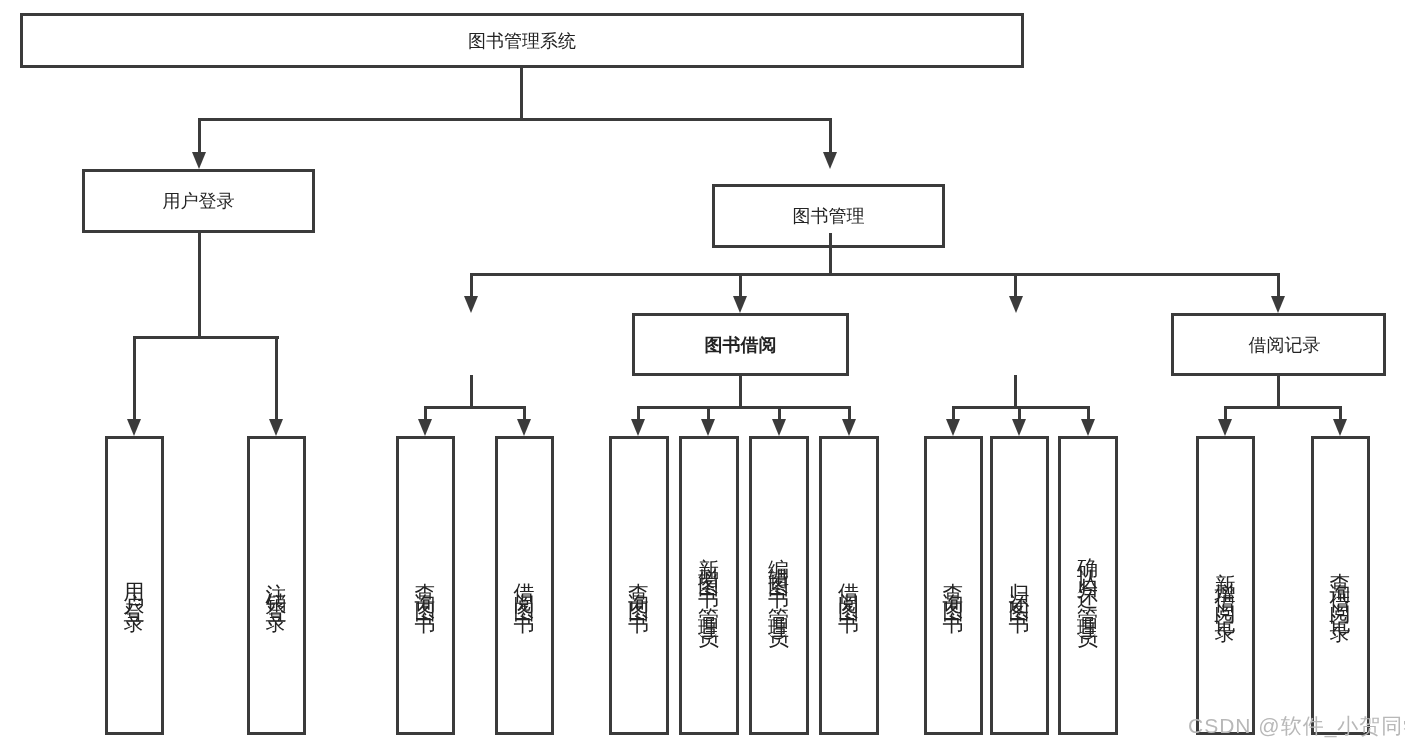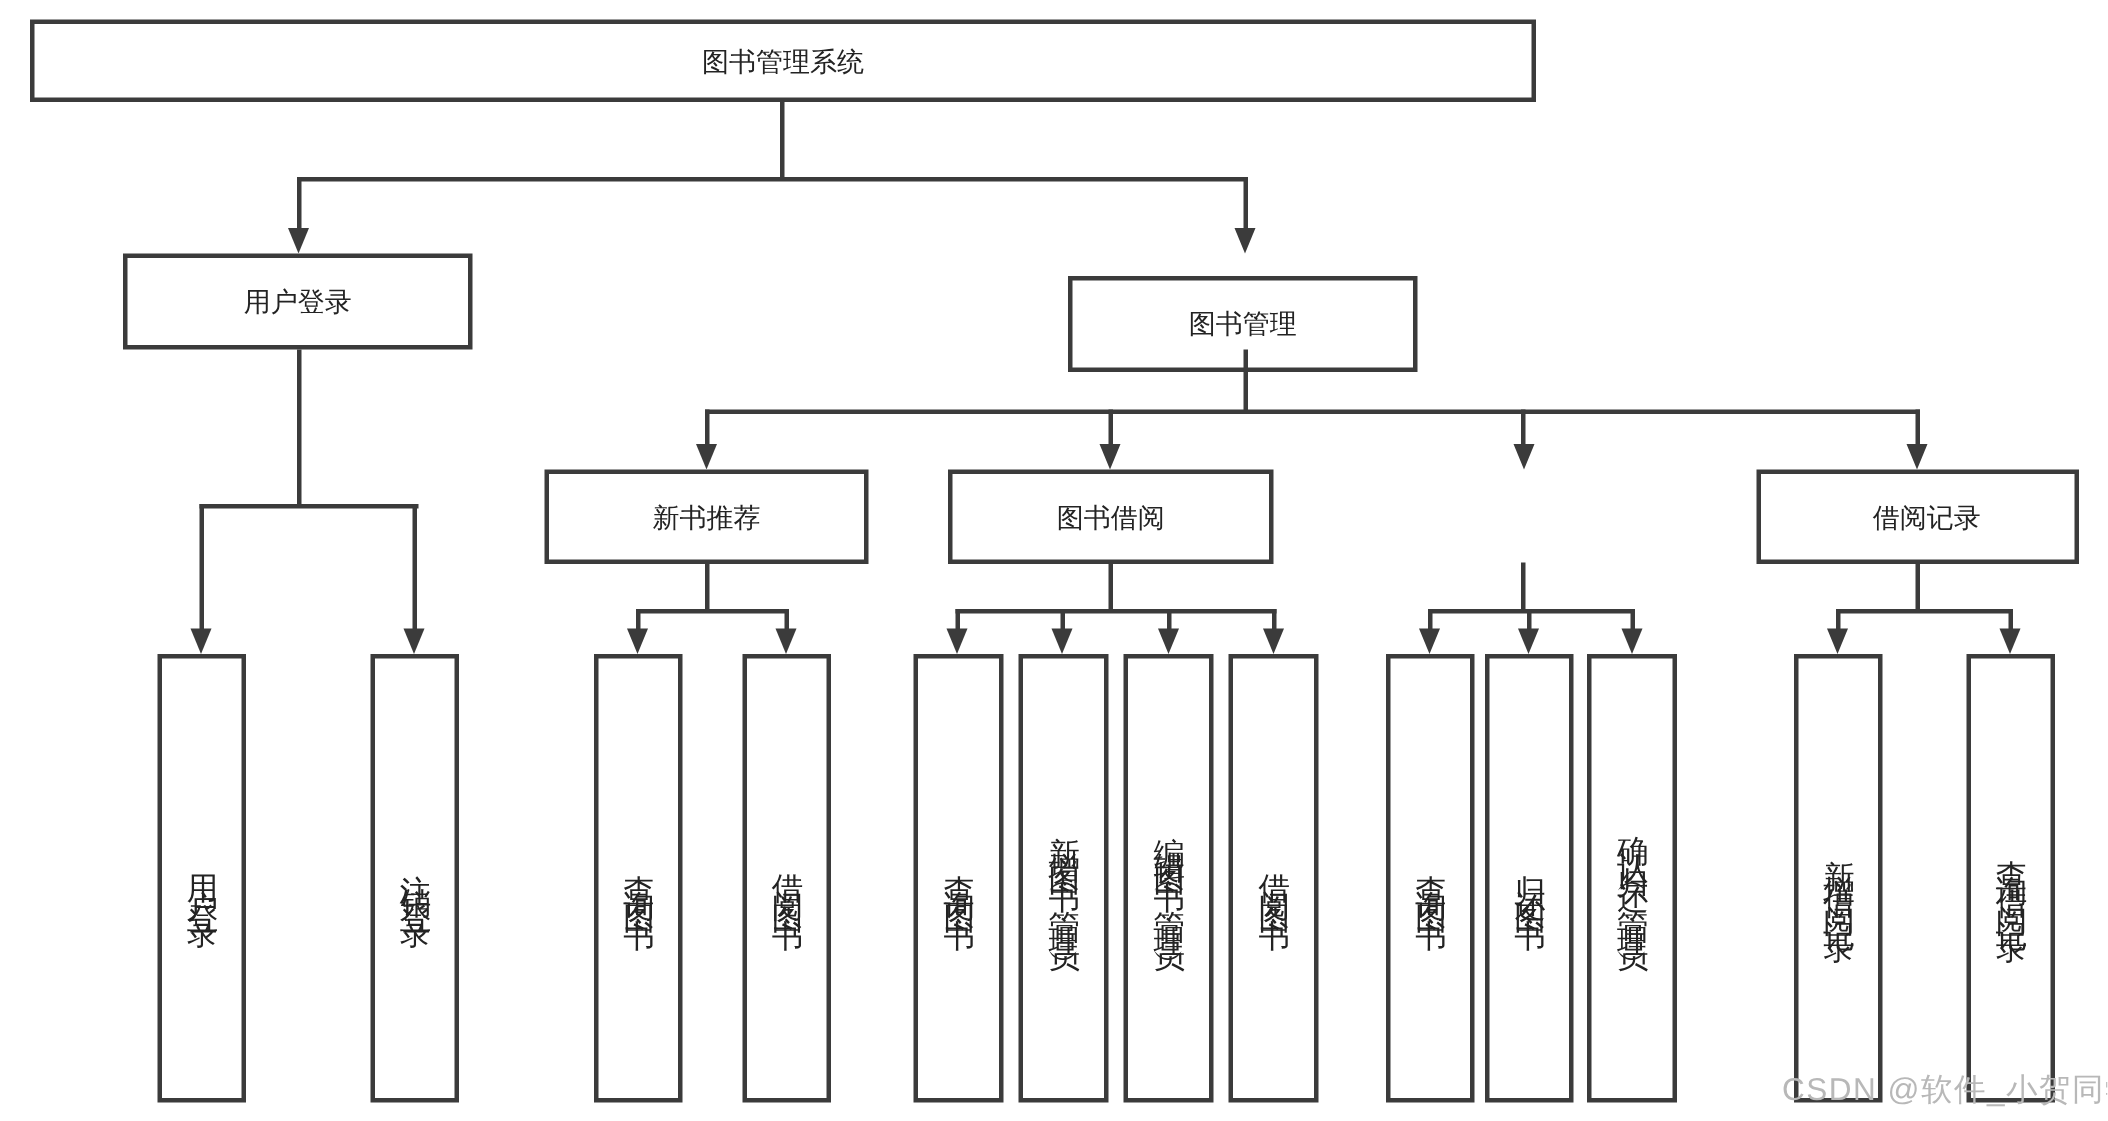--- a/index.html
+++ b/index.html
@@ -58,22 +58,21 @@
   <div class="hl" style="left:470px;top:273px;width:810px;"></div>
   <div class="vl" style="left:470px;top:273px;height:26px;"></div>
   <div class="vl" style="left:739px;top:273px;height:26px;"></div>
   <div class="vl" style="left:1014px;top:273px;height:26px;"></div>
   <div class="vl" style="left:1277px;top:273px;height:26px;"></div>
   <div class="arr" style="left:464px;top:296px;"></div>
   <div class="arr" style="left:733px;top:296px;"></div>
   <div class="arr" style="left:1009px;top:296px;"></div>
   <div class="arr" style="left:1271px;top:296px;"></div>
 
-  <div class="box" style="left:363px;top:313px;width:216px;height:63px;">新书推荐</div>
-  <div class="box" style="left:632px;top:313px;width:217px;height:63px;">图书借阅</div>
+  <div class="box" style="left:632px;top:313px;width:217px;height:63px;font-weight:bold;">图书借阅</div>
   <div class="box" style="left:1171px;top:313px;width:215px;height:63px;padding-left:12px;">借阅记录</div>
 
   <div class="vl" style="left:470px;top:375px;height:33px;"></div>
   <div class="hl" style="left:424px;top:406px;width:102px;"></div>
   <div class="vl" style="left:424px;top:406px;height:16px;"></div>
   <div class="vl" style="left:523px;top:406px;height:16px;"></div>
   <div class="arr" style="left:418px;top:419px;"></div>
   <div class="arr" style="left:517px;top:419px;"></div>
 
   <div class="vl" style="left:739px;top:375px;height:33px;"></div>

